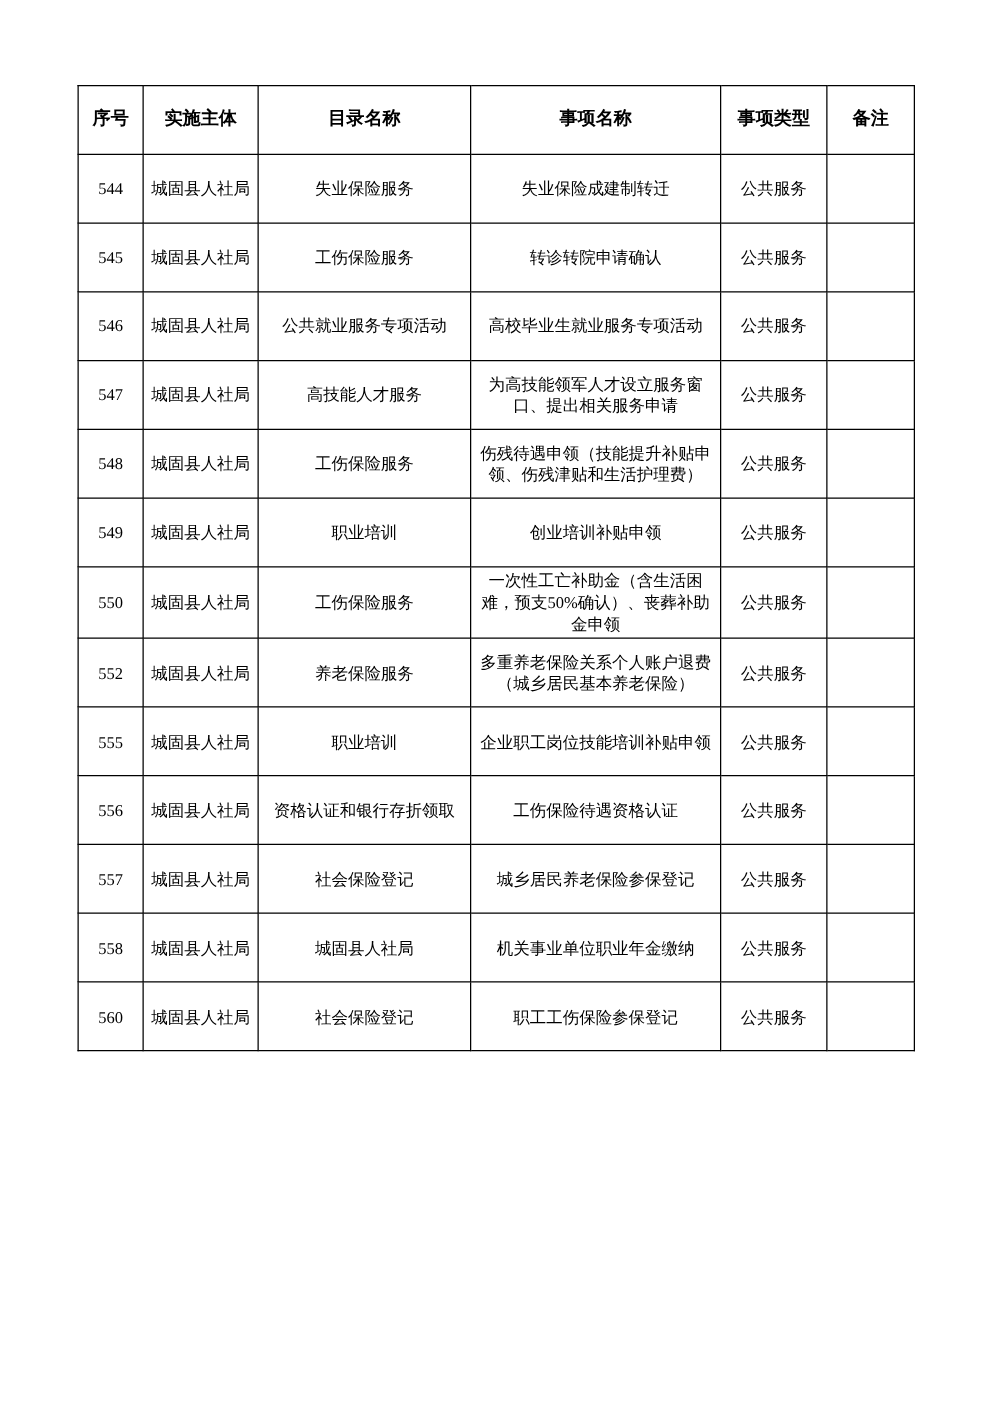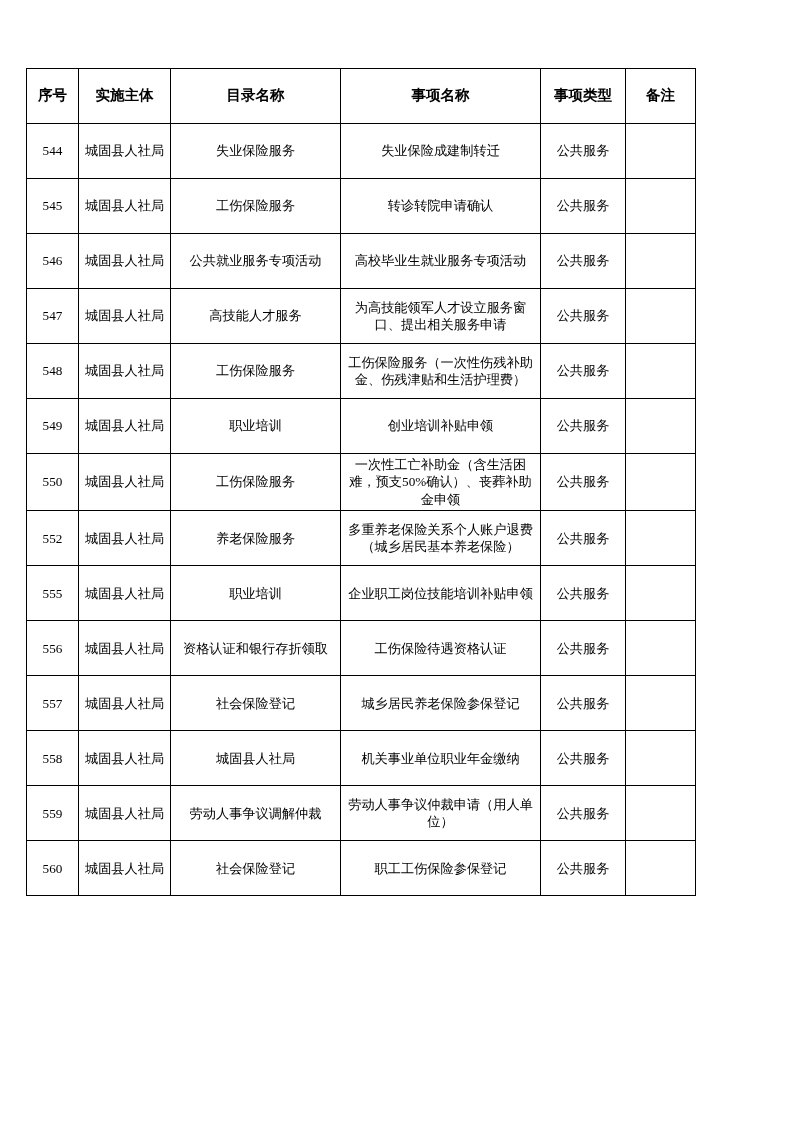--- a/index.html
+++ b/index.html
@@ -11,21 +11,21 @@
     width: 793px;
     height: 1122px;
     font-family: "Liberation Serif", "DejaVu Serif", serif;
     color: #000000;
   }
   .page {
     position: relative;
     width: 793px;
     height: 1122px;
     box-sizing: border-box;
-    padding: 68px 62px 0 26px;
+    padding: 68px 62px 0 62px;
   }
   table.catalog {
     border-collapse: collapse;
     width: 669px;
     table-layout: fixed;
   }
   table.catalog th,
   table.catalog td {
     border: 1px solid #000000;
     text-align: center;
@@ -110,21 +110,21 @@
         <td class="org">城固县人社局</td>
         <td class="cat">高技能人才服务</td>
         <td class="item">为高技能领军人才设立服务窗口、提出相关服务申请</td>
         <td class="type">公共服务</td>
         <td class="remark"></td>
       </tr>
       <tr>
         <td class="seq">548</td>
         <td class="org">城固县人社局</td>
         <td class="cat">工伤保险服务</td>
-        <td class="item">工伤保险服务（一次性伤残补助金、伤残津贴和生活护理费）</td>
+        <td class="item">伤残待遇申领（技能提升补贴申领、伤残津贴和生活护理费）</td>
         <td class="type">公共服务</td>
         <td class="remark"></td>
       </tr>
       <tr>
         <td class="seq">549</td>
         <td class="org">城固县人社局</td>
         <td class="cat">职业培训</td>
         <td class="item">创业培训补贴申领</td>
         <td class="type">公共服务</td>
         <td class="remark"></td>
@@ -171,28 +171,20 @@
       </tr>
       <tr>
         <td class="seq">558</td>
         <td class="org">城固县人社局</td>
         <td class="cat">城固县人社局</td>
         <td class="item">机关事业单位职业年金缴纳</td>
         <td class="type">公共服务</td>
         <td class="remark"></td>
       </tr>
       <tr>
-        <td class="seq">559</td>
-        <td class="org">城固县人社局</td>
-        <td class="cat">劳动人事争议调解仲裁</td>
-        <td class="item">劳动人事争议仲裁申请（用人单位）</td>
-        <td class="type">公共服务</td>
-        <td class="remark"></td>
-      </tr>
-      <tr>
         <td class="seq">560</td>
         <td class="org">城固县人社局</td>
         <td class="cat">社会保险登记</td>
         <td class="item">职工工伤保险参保登记</td>
         <td class="type">公共服务</td>
         <td class="remark"></td>
       </tr>
     </tbody>
   </table>
 </div>

